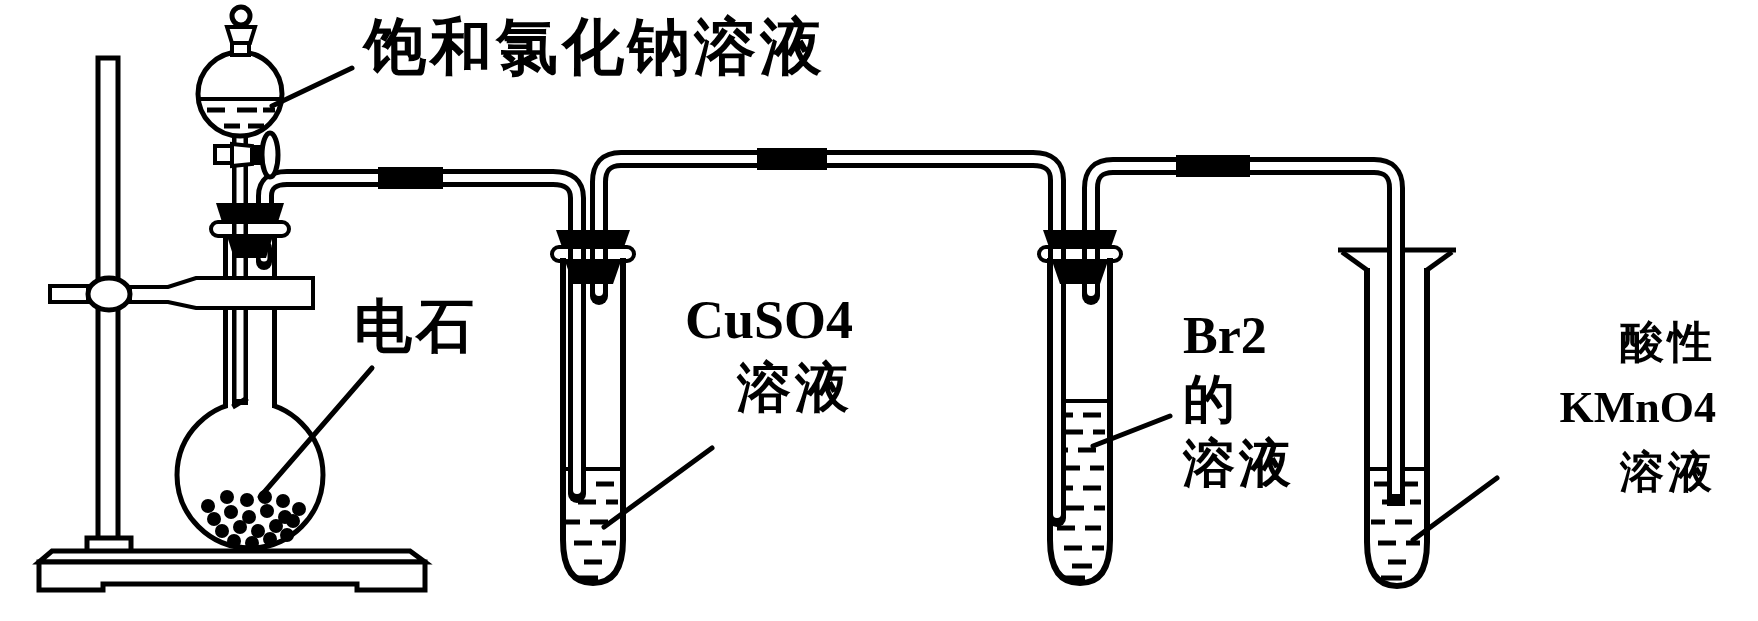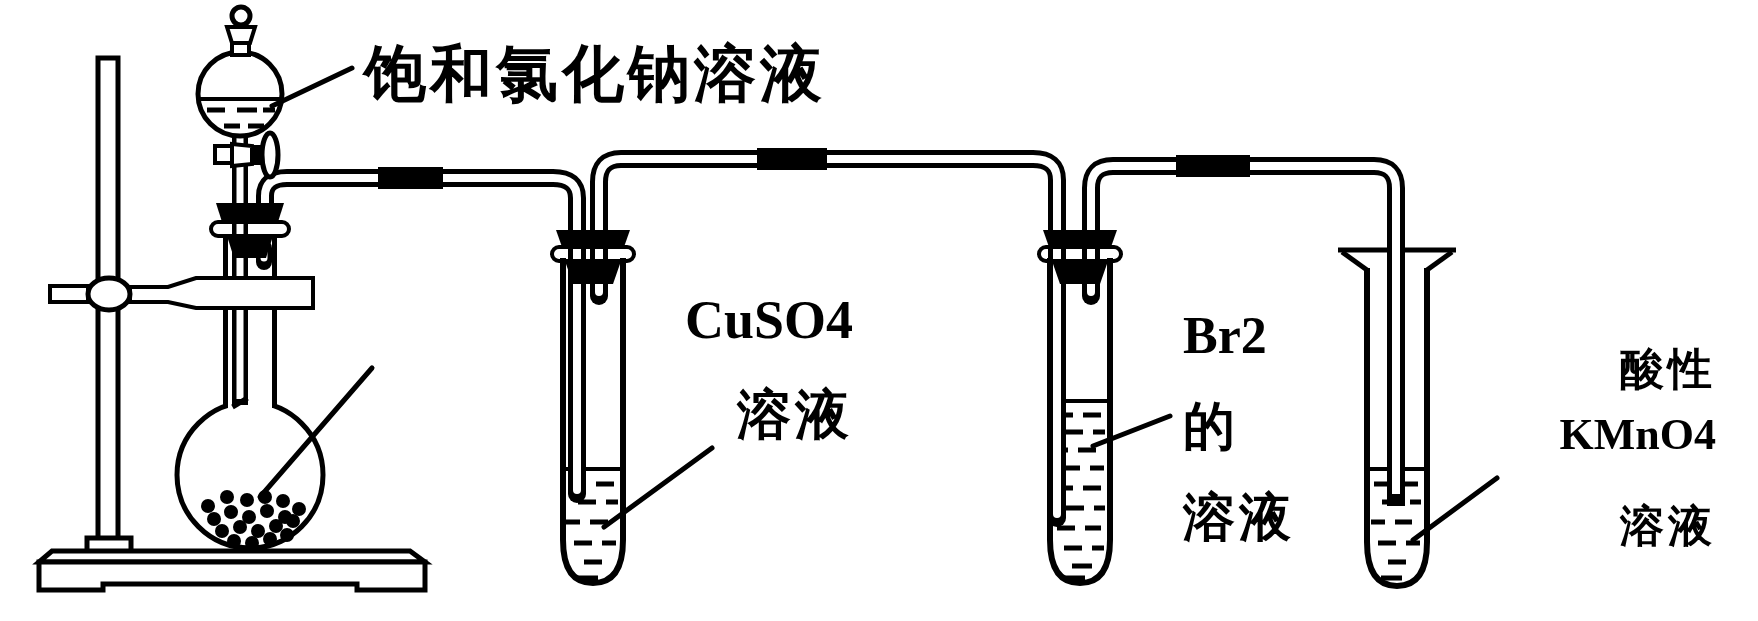--- a/index.html
+++ b/index.html
@@ -8,21 +8,21 @@
     font-family:"Liberation Serif","DejaVu Serif",serif;color:#000;
   }
   .canvas svg{position:absolute;left:0;top:0;}
   .lbl{position:absolute;font-weight:700;line-height:1;white-space:nowrap;}
   .lbl-funnel{left:364px;top:16px;font-size:62px;letter-spacing:10px;}
   .lbl-flask{left:354px;top:298px;font-size:58px;letter-spacing:8px;}
   .lbl-col{position:absolute;font-weight:700;text-align:right;white-space:nowrap;}
   .lbl-cuso4{left:648px;top:286px;width:205px;font-size:54px;line-height:68px;}
   .lbl-br2{left:1183px;top:304px;width:150px;font-size:52px;line-height:64px;text-align:left;}
   .lbl-kmno4{left:1476px;top:310px;width:240px;font-size:44px;line-height:65px;}
-  .cjk{letter-spacing:4px;margin-top:27px;}
+  .cjk{letter-spacing:4px;}
 </style>
 </head>
 <body>
 
 <div class="canvas">
 
 <svg width="1758" height="621" viewBox="0 0 1758 621">
   <g fill="none" stroke="#000" stroke-width="5">
 
     <g>
@@ -164,20 +164,21 @@
       <line x1="372" y1="368" x2="260" y2="497"></line>
       <line x1="712" y1="448" x2="604" y2="527"></line>
       <line x1="1170" y1="416" x2="1093" y2="446"></line>
       <line x1="1497" y1="478" x2="1413" y2="540"></line>
     </g>
   </g>
 </svg>
 
   <div class="lbl lbl-funnel cjk">饱和氯化钠溶液</div>
 
+  <div class="lbl lbl-flask cjk">电石</div>
 
   <div class="lbl-col lbl-cuso4">
     <div><span>CuSO</span><span class="sub">4</span></div>
     <div class="cjk">溶液</div>
   </div>
 
   <div class="lbl-col lbl-br2">
     <div><span>Br</span><span class="sub">2</span></div>
     <div class="cjk">的</div>
     <div class="cjk">溶液</div>

